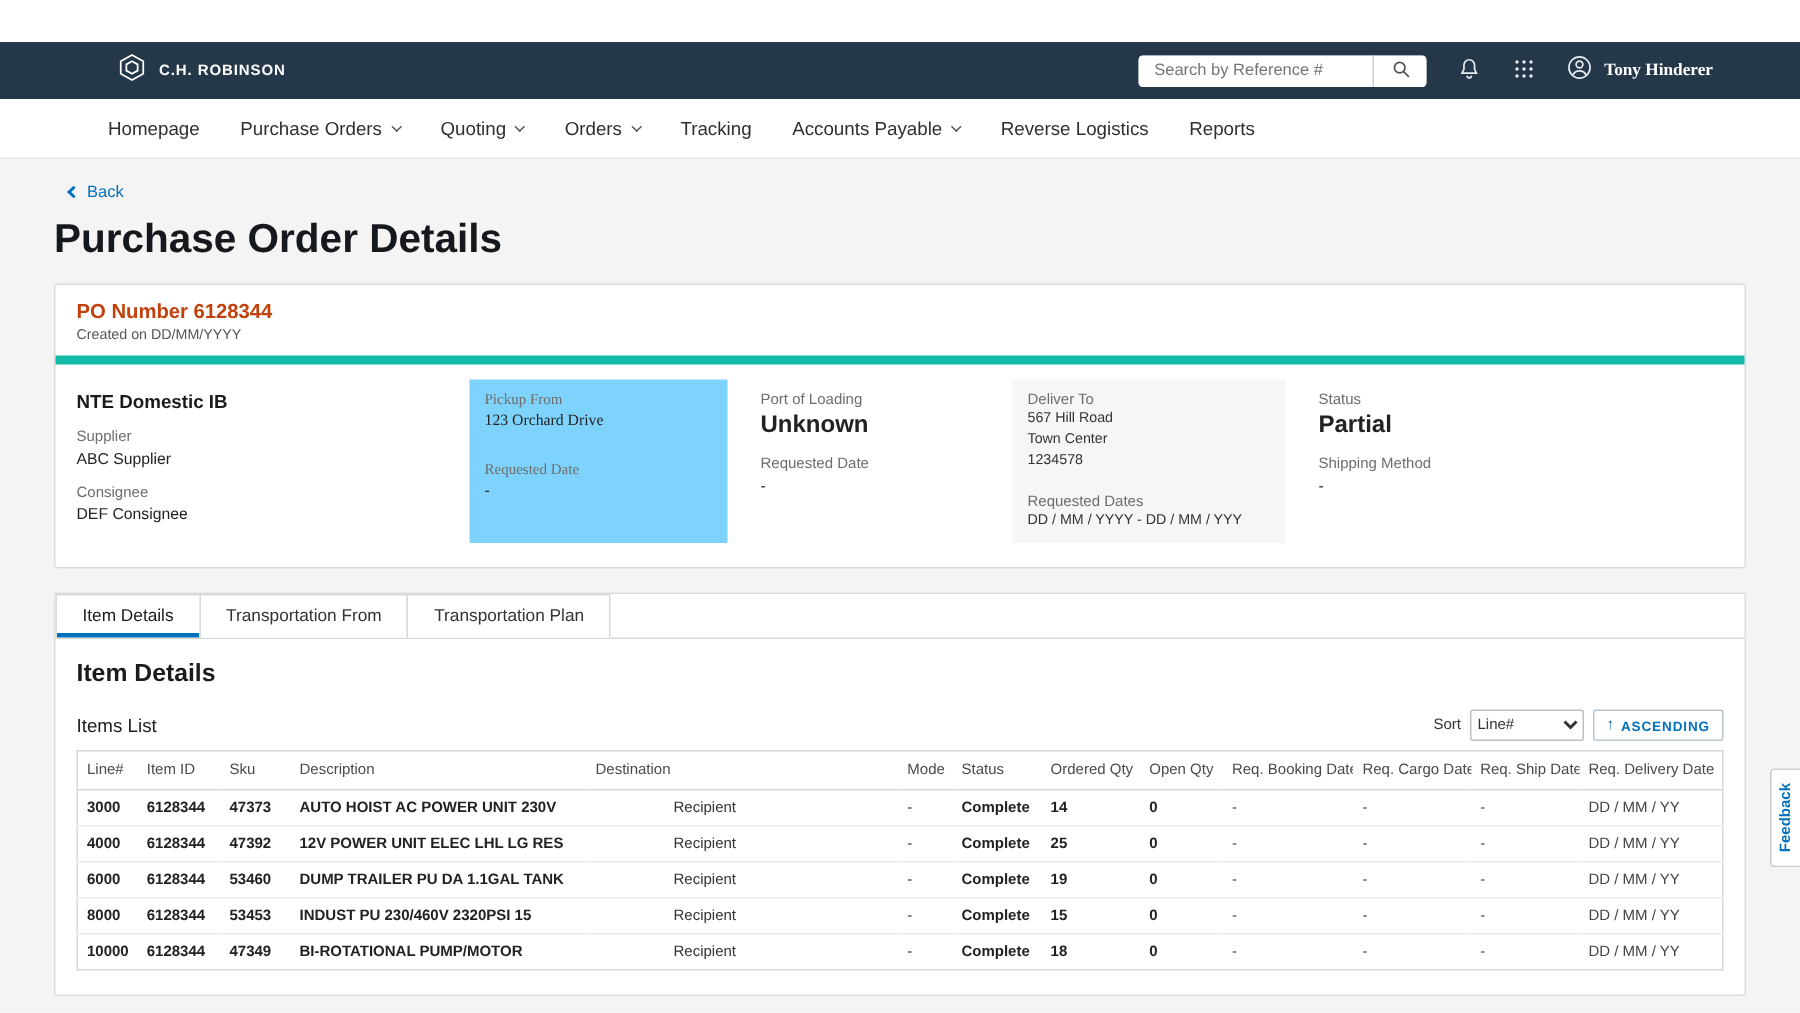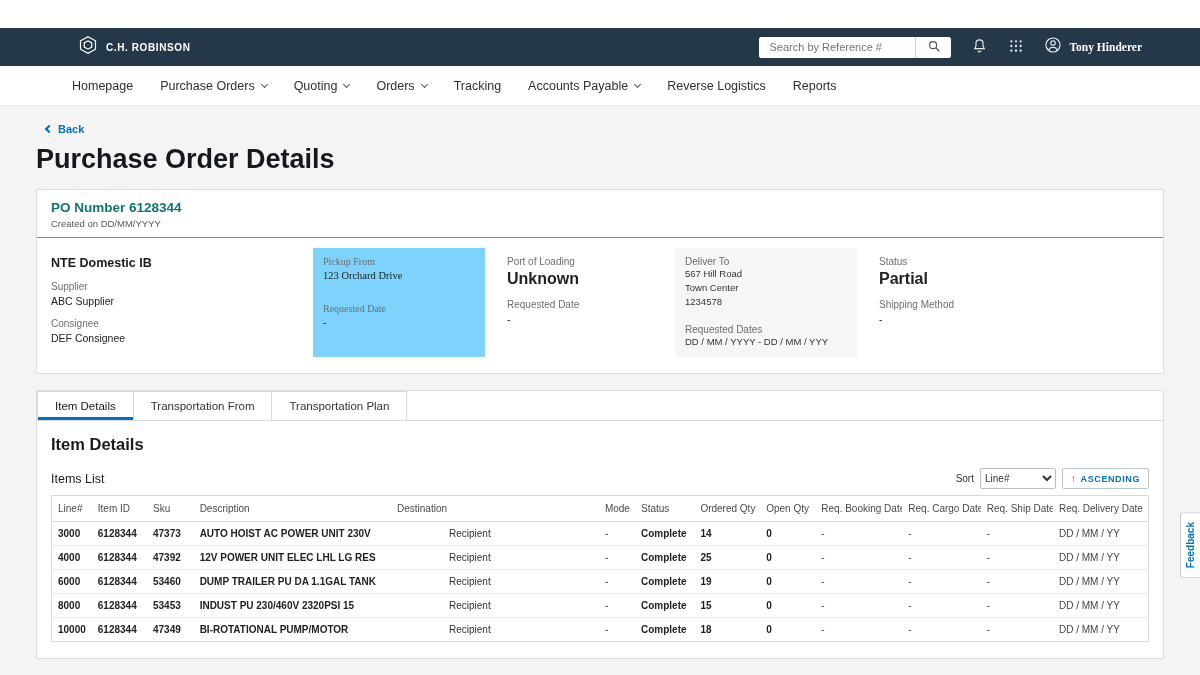--- a/index.html
+++ b/index.html
@@ -30,32 +30,32 @@
     height:40px; background:#fff; border-bottom:1px solid #e6e6e6;
     display:flex; align-items:center; gap:27px; padding-left:72px;
   }
   .nav-item{display:flex; align-items:center; font-size:12.5px; color:#2f2f2f; cursor:pointer;}
   .chev{width:5px; height:5px; border-right:1.5px solid #555; border-bottom:1.5px solid #555;
         transform:rotate(45deg); display:inline-block; margin-left:7px; margin-top:-3px;}
 
   
   .content{background:#f4f4f4; padding:12px 36px 22px;}
   .back{display:inline-flex; align-items:center; gap:6px; color:var(--accent);
-        font-size:11px; font-weight:700; cursor:pointer; margin-left:10px;}
+        font-size:11px; font-weight:400; cursor:pointer; margin-left:10px;}
   .back-chev{width:6px; height:6px; border-top:2px solid var(--accent); border-left:2px solid var(--accent);
         transform:rotate(-45deg); display:inline-block;}
   h1{font-size:27px; font-weight:700; color:#15191d; margin:8px 0 14px;}
 
   .card{background:#fff; border:1px solid #dcdcdc; border-radius:2px;}
 
   
   .po-head{padding:10px 14px 8px;}
-  .po-number{font-size:13.5px; font-weight:700; color:#0f766e;}
+  .po-number{font-size:13.5px; font-weight:700; color:#c2410c;}
   .po-created{font-size:9.5px; color:#555; margin-top:3px;}
-  .po-grid{display:flex; border-top:1px solid #14b8a6; padding:10px 14px 16px; gap:12px;}
+  .po-grid{display:flex; border-top:6px solid #14b8a6; padding:10px 14px 16px; gap:12px;}
   .pcol{font-size:10.5px;}
   .pcol1{flex:0 0 250px; padding:8px 0;}
   .pcol2{flex:0 0 172px; background:#7dd3fc; padding:8px 10px;font-family:Liberation Serif, serif;}
   .pcol3{flex:0 0 166px; padding:8px 10px;}
   .pcol4{flex:0 0 182px; background:#f6f6f6; padding:8px 10px;}
   .pcol5{flex:1; padding:8px 10px;}
   .nte{font-weight:700; font-size:12.5px; color:#1b1b1b;}
   .plabel{color:#6d6d6d; font-size:10px; margin-top:11px;}
   .plabel.first{margin-top:0;}
   .pvalue{color:#222; margin-top:3px;}

